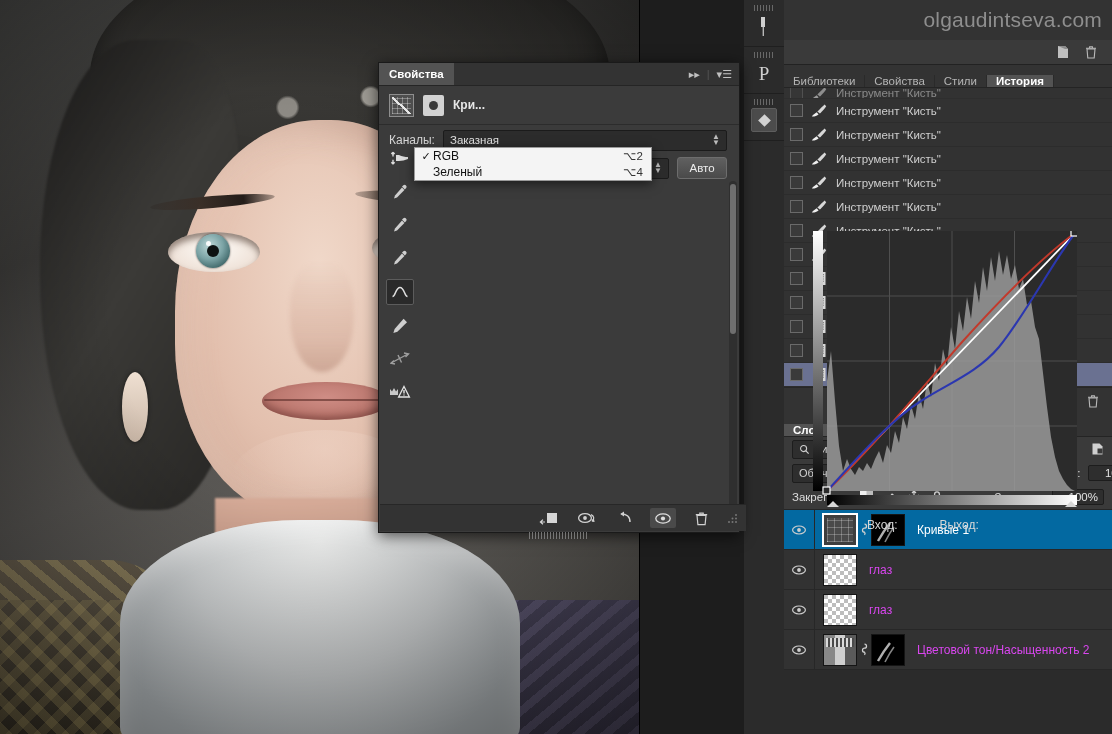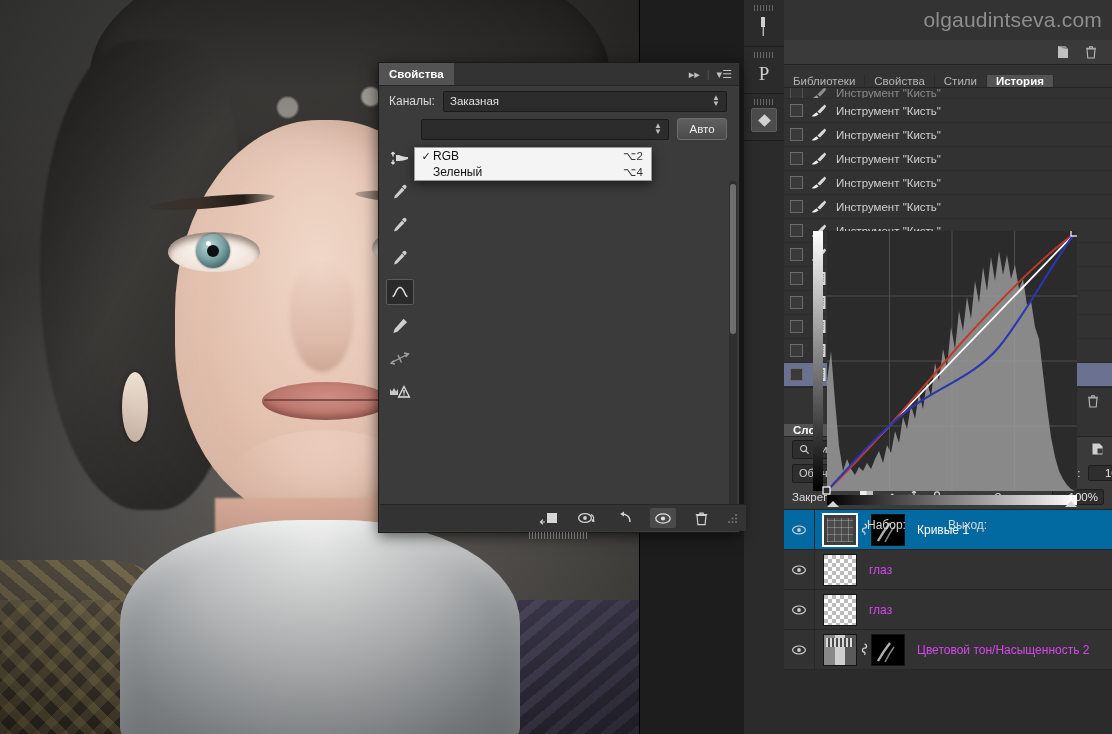--- a/index.html
+++ b/index.html
@@ -577,20 +577,27 @@
     <div class="props-tabrow">
       <div class="props-tab">Свойства</div>
       <div class="props-tabfill"></div>
       <div class="props-tabicons">
         <span>▸▸</span>
         <span style="color:#555">|</span>
         <span>▾☰</span>
       </div>
     </div>
 
+    <div class="props-head">
+      <div class="adjicon"></div>
+      <div class="maskicon">
+          <i></i>
+        </div>
+      <span class="props-title">Кри...</span>
+    </div>
 
     <div class="preset-row">
       <span class="preset-label">Каналы:</span>
       <div class="preset-sel">
         <span>Заказная</span>
         <span class="arrows">▲<br>▼</span>
       </div>
     </div>
 
     <div class="chan-row">
@@ -697,21 +704,21 @@
         <rect x="10" y="256" width="7" height="7" fill="#2b2b2b" stroke="#ffffff" stroke-width="1.2"></rect>
         <rect x="258" y="-2" width="7" height="7" fill="#2b2b2b" stroke="#ffffff" stroke-width="1.2"></rect>
 
         <rect x="14" y="264" width="250" height="10" fill="url(#hgrad)"></rect>
         <path d="M14,276 l6,-6 l6,6 z" fill="#d7d7d7"></path>
         <path d="M252,276 l6,-6 l6,6 z" fill="#d7d7d7"></path>
       </svg>
     </div>
 
     <div class="inout-row">
-      <span>Набор:</span>
+      <span>Вход:</span>
       <span>Выход:</span>
     </div>
 
     <div class="scroll-v">
         <i></i>
       </div>
 
     <div class="props-foot">
       <div class="footbtn">
         <svg width="20" height="15" viewBox="0 0 20 15">

